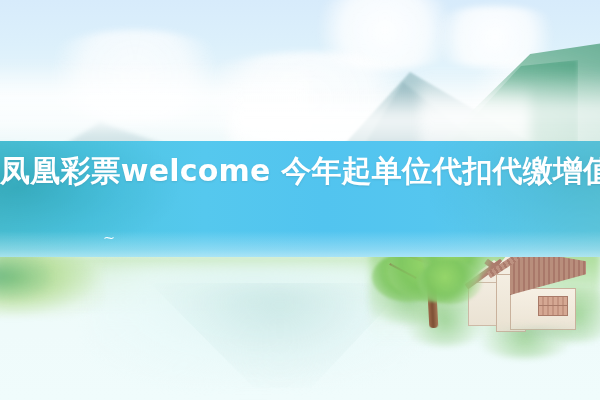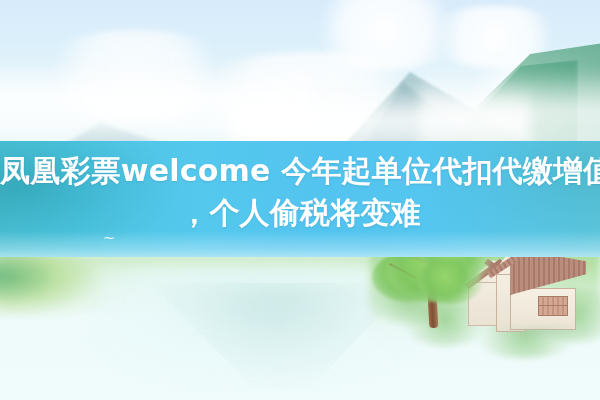--- a/index.html
+++ b/index.html
@@ -560,16 +560,15 @@
   <div class="band">
     <div class="band-texture"></div>
     <div class="band-texture2"></div>
     <div class="band-bottom-fade"></div>
   </div>
 
   <div class="bird">⁓</div>
 
   <div class="headline">
     <span class="headline-line">凤凰彩票welcome 今年起单位代扣代缴增值税</span>
-    <span class="headline-line-2">，个人偷税将变难</span>
   </div>
 
 </div>
 
 </body></html>

